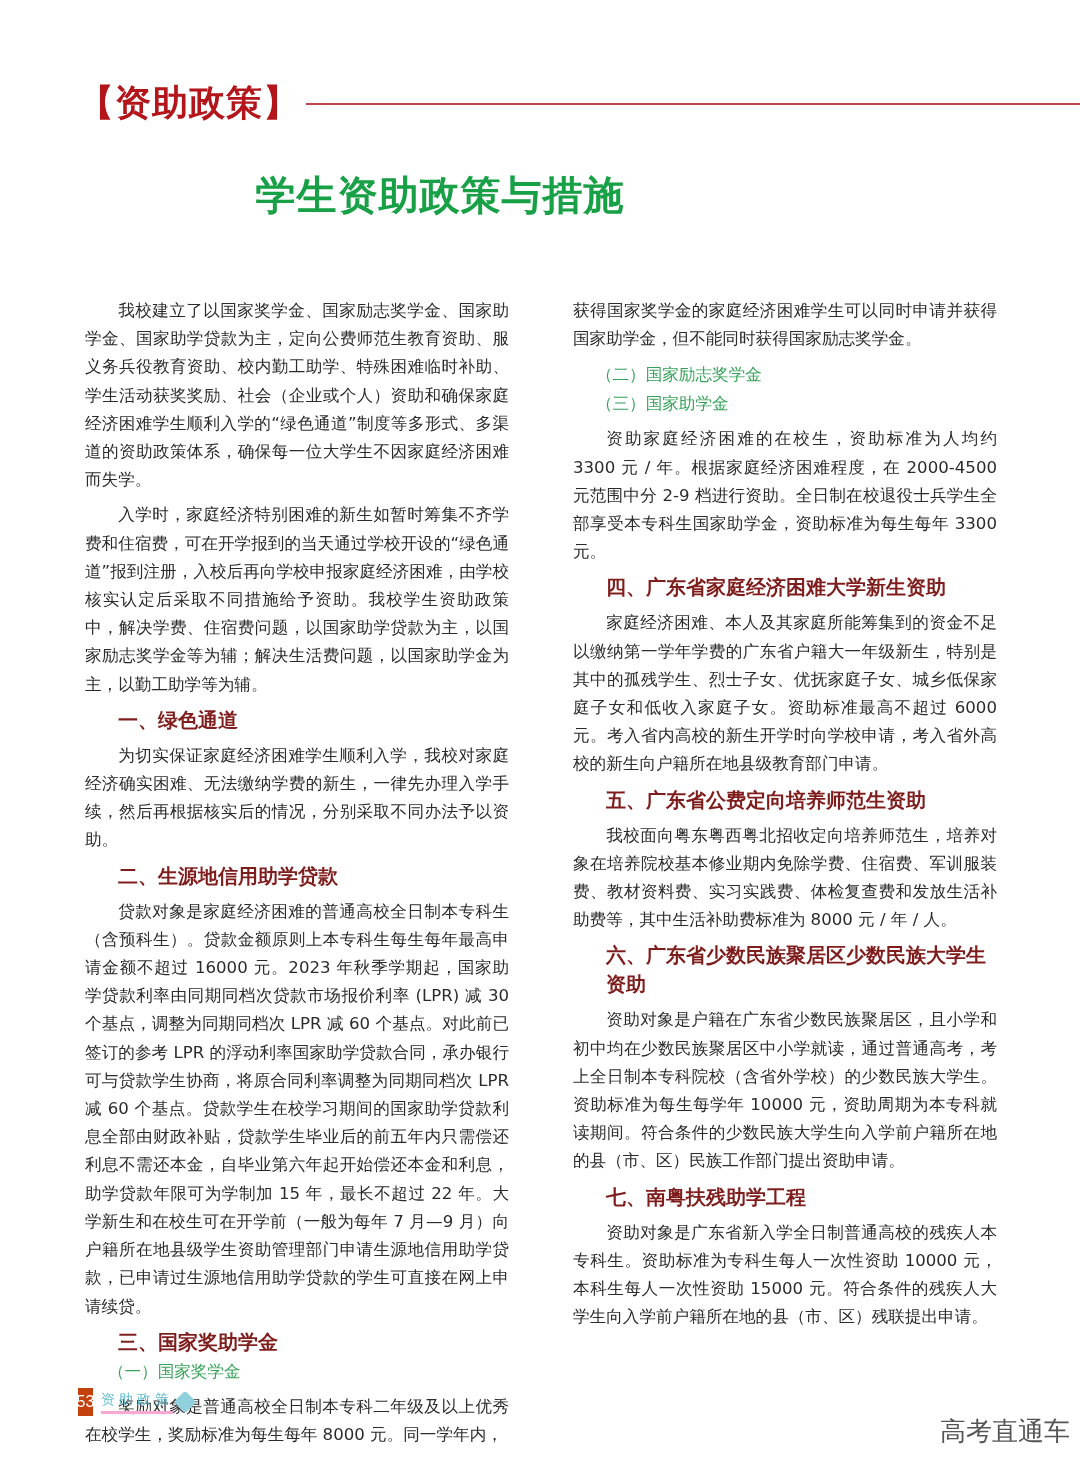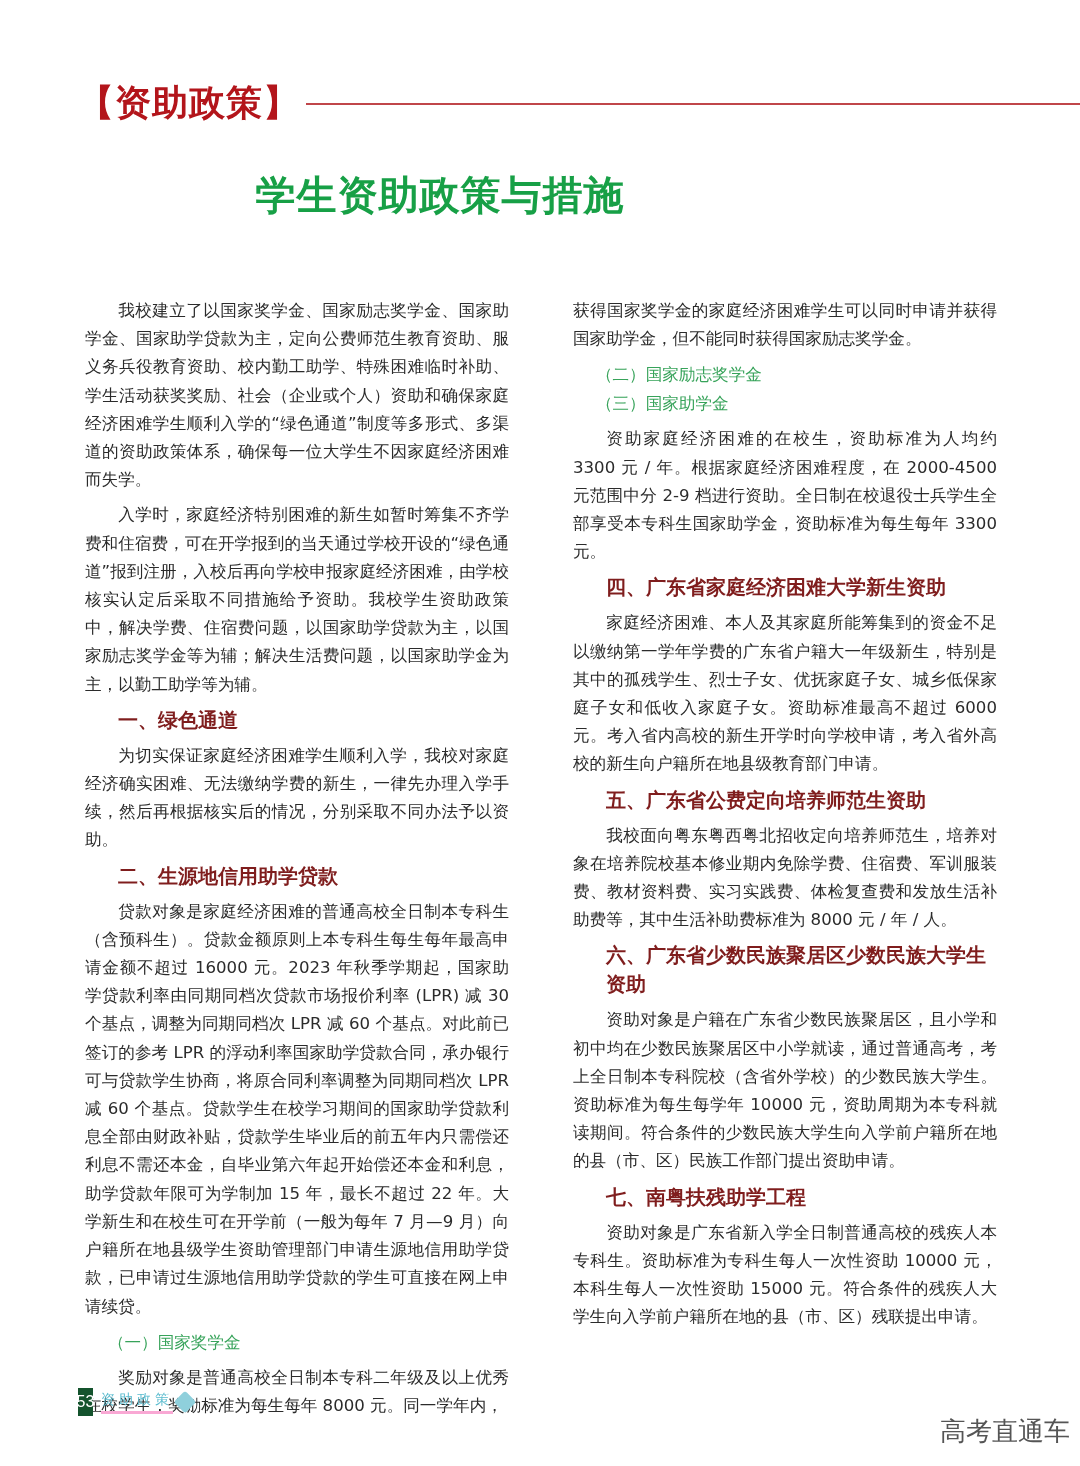--- a/index.html
+++ b/index.html
@@ -9,39 +9,40 @@
   .tag-rule { position:absolute; left:306px; top:103px; width:774px; height:2px; background:#c0464a; }
   .page-title { position:absolute; left:0; width:880px; top:168px; text-align:center; font-size:40px; font-weight:bold; color:#17a046; letter-spacing:1px; }
   .col { position:absolute; top:290px; width:438px; font-size:16.6px; line-height:28.2px; }
   .col.left { left:78px; }
   .col.right { left:566px; }
   .col p { margin:7px; text-align:justify; }
   .col p.indent { text-indent:2em; }
   .h1 { color:#7f1d1d; font-weight:bold; padding-left:2em; font-size:20px; line-height:29px; }
   .h2 { color:#37a35a; padding-left:1.8em; font-size:16.6px; line-height:29px; }
   .footer { position:absolute; left:78px; top:1388px; height:28px; display:flex; align-items:center; }
-  .page-num { background:#14532d; color:#fff; font-size:16px; width:15px; height:28px; display:flex; align-items:center; justify-content:center; font-family:"Liberation Sans", sans-serif; }
+  .page-num { background:#c2410c; color:#fff; font-size:16px; width:15px; height:28px; display:flex; align-items:center; justify-content:center; font-family:"Liberation Sans", sans-serif; }
   .footer-label { color:#5bbccf; font-size:14px; letter-spacing:4px; margin-left:8px; border-bottom:3px solid #f9a8d4; padding-bottom:2px; }
   .footer-icon { width:16px; height:16px; margin-left:4px; background:#8fd0dc; transform:rotate(45deg); border-radius:3px; }
   .watermark { position:absolute; left:940px; top:1414px; font-size:26px; color:#555; font-family:Liberation Mono, monospace; }
 </style>
 </head>
 <body>
 
 <div class="section-tag">【资助政策】</div>
 <div class="tag-rule"></div>
 <h1 class="page-title" style="margin:0;">学生资助政策与措施</h1>
 
 <div class="col left" id="leftcol">
     <p class="indent">我校建立了以国家奖学金、国家励志奖学金、国家助学金、国家助学贷款为主，定向公费师范生教育资助、服义务兵役教育资助、校内勤工助学、特殊困难临时补助、学生活动获奖奖励、社会（企业或个人）资助和确保家庭经济困难学生顺利入学的“绿色通道”制度等多形式、多渠道的资助政策体系，确保每一位大学生不因家庭经济困难而失学。</p>
     <p class="indent">入学时，家庭经济特别困难的新生如暂时筹集不齐学费和住宿费，可在开学报到的当天通过学校开设的“绿色通道”报到注册，入校后再向学校申报家庭经济困难，由学校核实认定后采取不同措施给予资助。我校学生资助政策中，解决学费、住宿费问题，以国家助学贷款为主，以国家励志奖学金等为辅；解决生活费问题，以国家助学金为主，以勤工助学等为辅。</p>
     <div class="h1">一、绿色通道</div>
     <p class="indent">为切实保证家庭经济困难学生顺利入学，我校对家庭经济确实困难、无法缴纳学费的新生，一律先办理入学手续，然后再根据核实后的情况，分别采取不同办法予以资助。</p>
     <div class="h1">二、生源地信用助学贷款</div>
     <p class="indent">贷款对象是家庭经济困难的普通高校全日制本专科生（含预科生）。贷款金额原则上本专科生每生每年最高申请金额不超过 16000 元。2023 年秋季学期起，国家助学贷款利率由同期同档次贷款市场报价利率 (LPR) 减 30 个基点，调整为同期同档次 LPR 减 60 个基点。对此前已签订的参考 LPR 的浮动利率国家助学贷款合同，承办银行可与贷款学生协商，将原合同利率调整为同期同档次 LPR 减 60 个基点。贷款学生在校学习期间的国家助学贷款利息全部由财政补贴，贷款学生毕业后的前五年内只需偿还利息不需还本金，自毕业第六年起开始偿还本金和利息，助学贷款年限可为学制加 15 年，最长不超过 22 年。大学新生和在校生可在开学前（一般为每年 7 月—9 月）向户籍所在地县级学生资助管理部门申请生源地信用助学贷款，已申请过生源地信用助学贷款的学生可直接在网上申请续贷。</p>
+    <div class="h1">三、国家奖助学金</div>
     <div class="h2">（一）国家奖学金</div>
     <p class="indent">奖励对象是普通高校全日制本专科二年级及以上优秀在校学生，奖励标准为每生每年 8000 元。同一学年内，</p>
   </div>
 <div class="col right" id="rightcol">
     <p>获得国家奖学金的家庭经济困难学生可以同时申请并获得国家助学金，但不能同时获得国家励志奖学金。</p>
     <div class="h2">（二）国家励志奖学金</div>
     <div class="h2">（三）国家助学金</div>
     <p class="indent">资助家庭经济困难的在校生，资助标准为人均约 3300 元 / 年。根据家庭经济困难程度，在 2000-4500 元范围中分 2-9 档进行资助。全日制在校退役士兵学生全部享受本专科生国家助学金，资助标准为每生每年 3300 元。</p>
     <div class="h1">四、广东省家庭经济困难大学新生资助</div>
     <p class="indent">家庭经济困难、本人及其家庭所能筹集到的资金不足以缴纳第一学年学费的广东省户籍大一年级新生，特别是其中的孤残学生、烈士子女、优抚家庭子女、城乡低保家庭子女和低收入家庭子女。资助标准最高不超过 6000 元。考入省内高校的新生开学时向学校申请，考入省外高校的新生向户籍所在地县级教育部门申请。</p>

